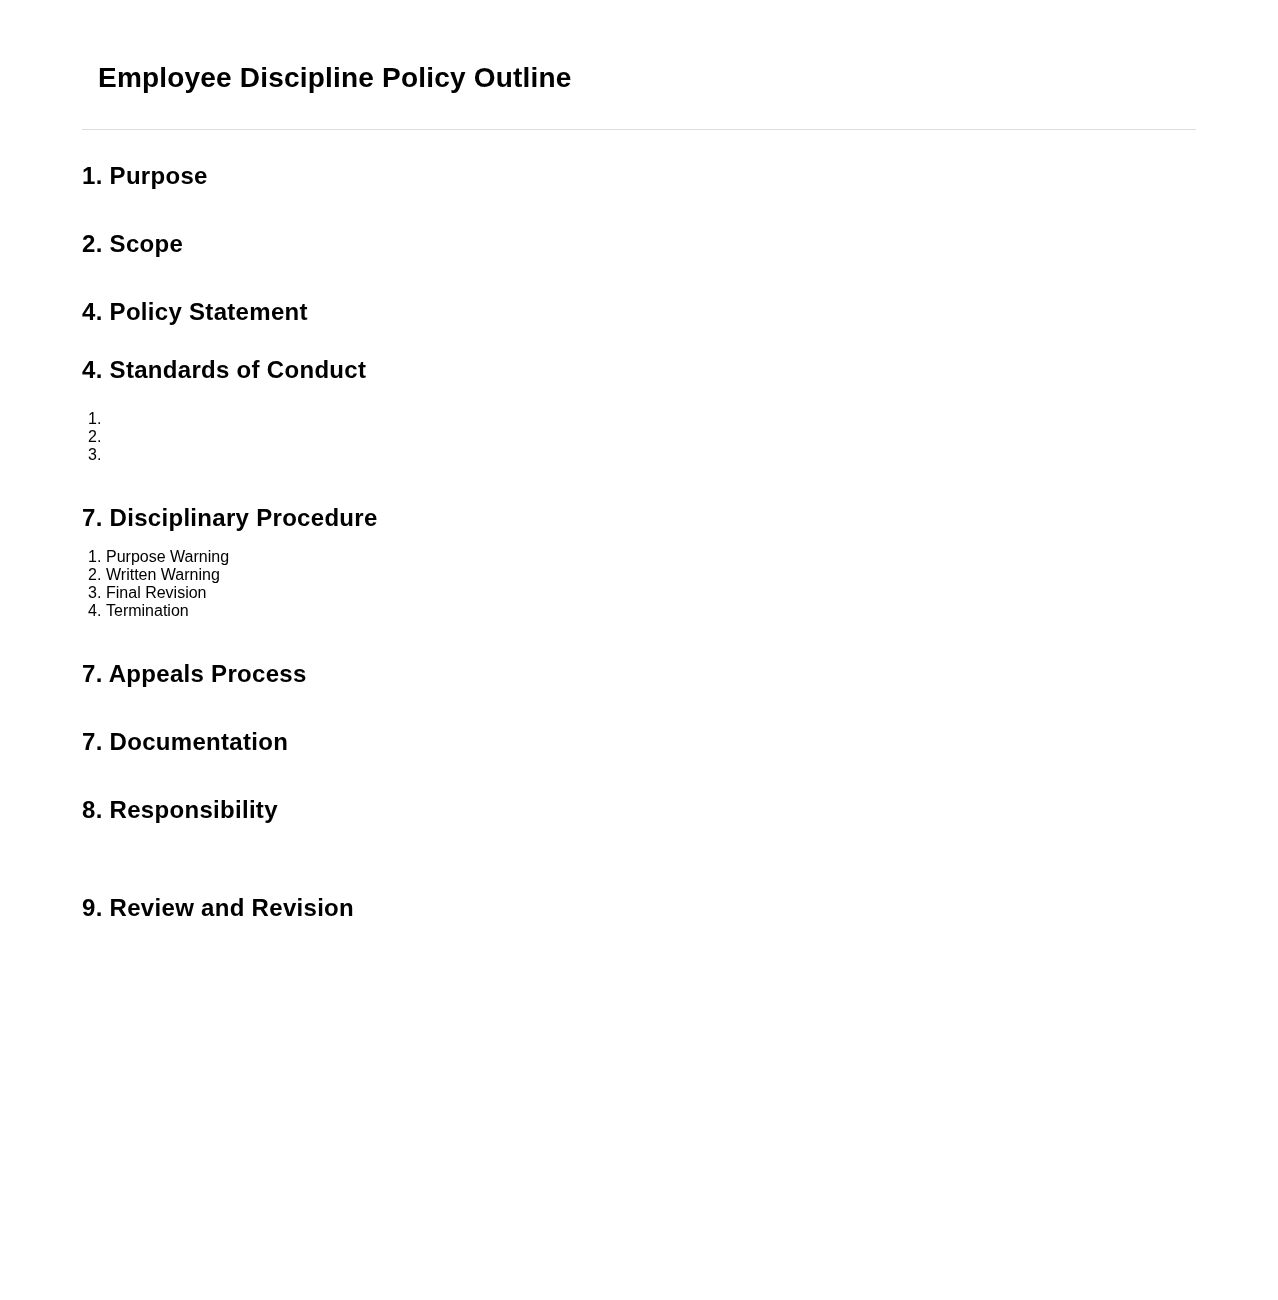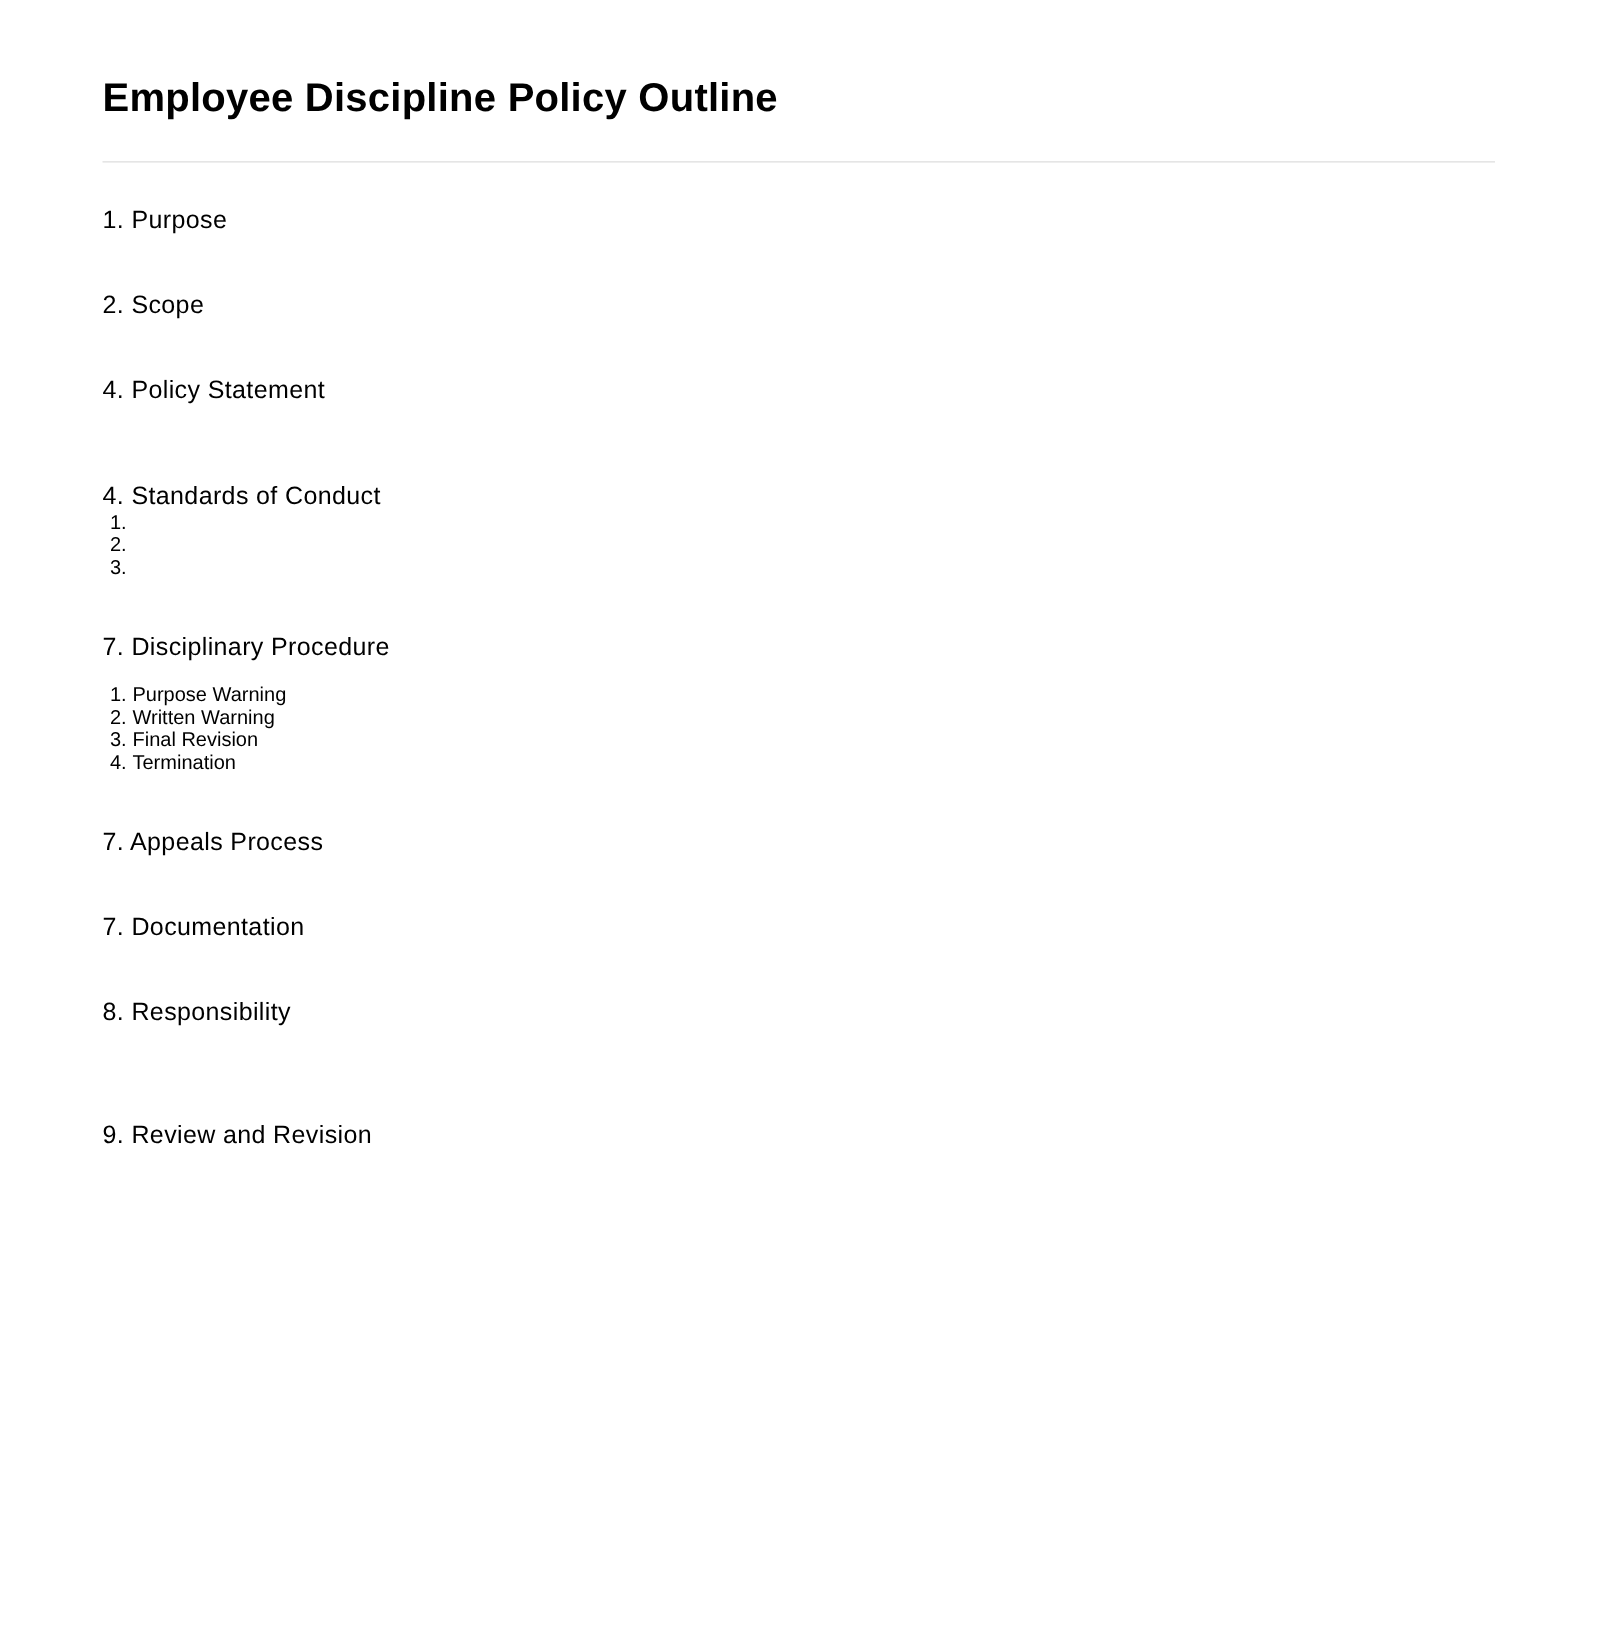--- a/index.html
+++ b/index.html
@@ -13,43 +13,43 @@
     .page {
       position: absolute;
       left: 82px;
       top: 0;
       width: 1114px;
     }
     .doc-title {
       margin: 0;
       position: absolute;
       top: 58px;
-      left: 0;
-      font-size: 32px;
+      left: 16px;
+      font-size: 28px;
       font-weight: bold;
       line-height: 40px;
       letter-spacing: 0.2px;
       white-space: nowrap;
     }
     .divider {
       position: absolute;
       top: 129px;
       left: 0;
       width: 1114px;
       height: 0;
       border: 0;
       border-top: 1px solid #dddddd;
       margin: 0;
     }
     .section-heading {
       position: absolute;
       left: 0;
       margin: 0;
-      font-size: 20px;
-      font-weight: normal;
+      font-size: 24px;
+      font-weight: bold;
       line-height: 30px;
       letter-spacing: 0.3px;
       white-space: nowrap;
     }
     .item-list {
       position: absolute;
       left: 6px;
       margin: 0;
       padding: 0;
       list-style: none;
@@ -62,21 +62,21 @@
 </head>
 <body>
 
 <div class="page">
   <h1 class="doc-title">Employee Discipline Policy Outline</h1>
   <hr class="divider">
 
   <h2 class="section-heading" style="top:161px">1. Purpose</h2>
   <h2 class="section-heading" style="top:229px">2. Scope</h2>
   <h2 class="section-heading" style="top:297px">4. Policy Statement</h2>
-  <h2 class="section-heading" style="top:382px">4. Standards of Conduct</h2>
+  <h2 class="section-heading" style="top:355px">4. Standards of Conduct</h2>
 
   <ol class="item-list" style="top:410px">
     <li>
       <span class="num">1.</span>
       <span></span>
     </li>
     <li>
       <span class="num">2.</span>
       <span></span>
     </li>

